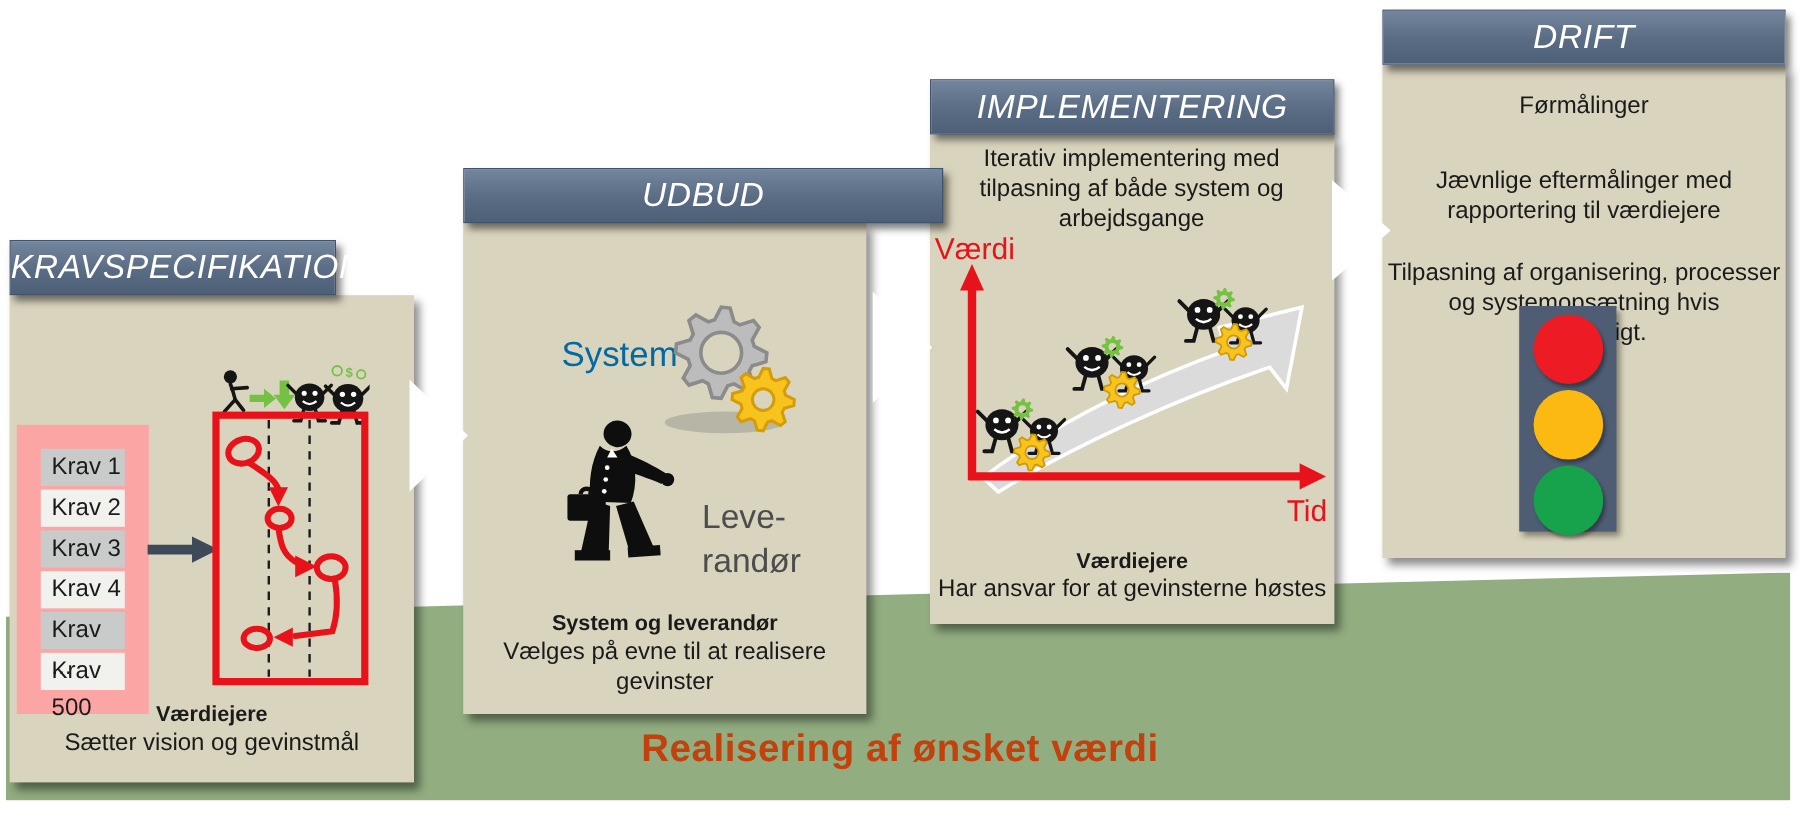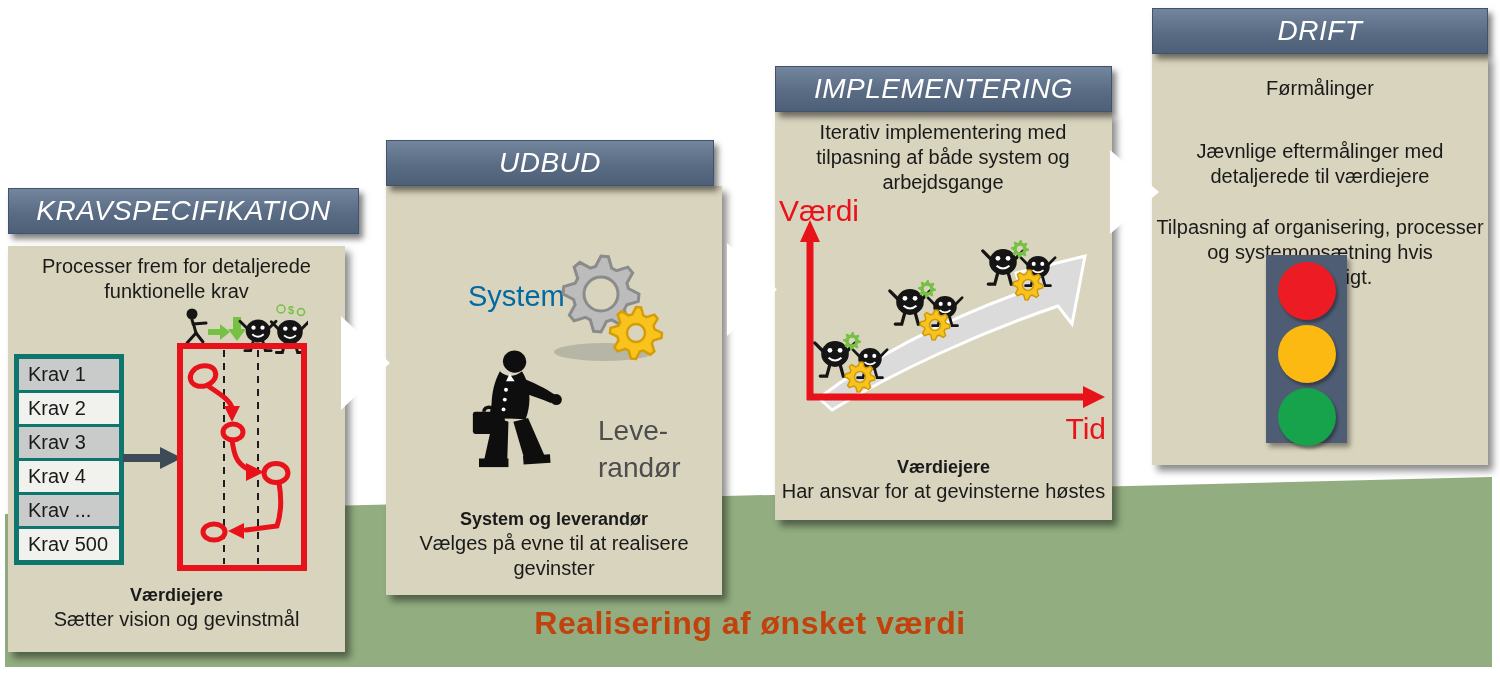--- a/index.html
+++ b/index.html
@@ -17,31 +17,31 @@
        box-shadow:4px 5px 6px rgba(0,0,0,.5);letter-spacing:.5px;box-sizing:border-box;font-style:italic;}
   .bod{position:absolute;z-index:3;background:#d9d4bd;box-shadow:5px 6px 7px rgba(0,0,0,.45);}
   .bod *{box-sizing:border-box;}
   .chev{position:absolute;z-index:5;background:#fff;clip-path:polygon(0 0,100% 50%,0 100%);
         filter:drop-shadow(3px 4px 3px rgba(0,0,0,.4));}
   .abs{position:absolute;}
   .ctext{text-align:center;font-size:20px;line-height:1.25;}
   .ft{font-weight:bold;font-size:18px;}
   .fs{font-size:20px;}
   
-  .krav{position:absolute;left:6px;top:108px;width:110px;background:#0f766e;padding:5px;}
+  .krav{position:absolute;left:6px;top:108px;width:110px;background:#fca5a5;padding:20px;}
   .krav .row{height:31px;line-height:31px;padding-left:9px;font-size:20px;margin-bottom:3px;}
   .krav .row:last-child{margin-bottom:0;}
   .krav .row:nth-child(odd){background:#c9cbca;}
   .krav .row:nth-child(even){background:#f1f1ee;}
   
   .tlight{position:absolute;left:114px;top:201px;width:81px;height:188px;background:#4e5d74;
           box-shadow:3px 4px 5px rgba(0,0,0,.4);padding-top:7px;}
   .lamp{width:58px;height:58px;border-radius:50%;margin:0 auto 5px auto;
         box-shadow:2px 3px 3px rgba(0,0,0,.35);}
-  .red-label{color:#e8121a;font-size:30px;position:absolute;}
+  .red-label{color:#e8121a;font-size:25px;position:absolute;}
   .gray-label{color:#4d4d4d;font-size:28px;line-height:37px;position:absolute;}
 </style>
 </head>
 <body>
 
 <div id="stage">
 
   <svg width="0" height="0" style="position:absolute" aria-hidden="true">
     <defs>
       <g id="blob">
@@ -69,25 +69,24 @@
     </defs>
   </svg>
 
   <div class="swoosh"></div>
   <div class="banner-label">Realisering af ønsket værdi</div>
 
   <div class="chev" style="left:341px;top:316px;width:49px;height:94px"></div>
   <div class="chev" style="left:727px;top:243px;width:50px;height:93px"></div>
   <div class="chev" style="left:1110px;top:150px;width:49px;height:84px"></div>
 
-  <div class="hdr" style="left:8px;top:188px;width:351px;height:46px">
+  <div class="hdr" style="left:8px;top:200px;width:272px;height:46px">
     <span>KRAVSPECIFIKATION</span>
   </div>
   <div class="bod" style="left:8px;top:246px;width:337px;height:406px">
-    <div class="abs ctext" style="left:0;top:8px;width:100%">Processer frem for detaljerede funktionelle krav</div>
 
     <svg class="abs" style="left:172px;top:55px" width="128" height="56" viewBox="0 0 128 56">
       <g stroke="#151515" stroke-width="3" stroke-linecap="round" fill="none" transform="translate(10,26)">
         <circle cx="2" cy="-13" r="5.5" fill="#151515" stroke="none"></circle>
         <path d="M2,-7 C4,-2 5,2 6,6"></path>
           <path d="M3,-3 L16,-4"></path>
         <path d="M6,6 L-3,16"></path>
           <path d="M6,6 L13,15"></path>
       </g>
       <polygon points="28,28 40,28 40,23 50,31 40,39 40,34 28,34" fill="#76c043"></polygon>
@@ -130,21 +129,21 @@
       <polygon points="88,130 70,121 70,139" fill="#e8121a"></polygon>
       <polygon points="52,189 68,181 68,197" fill="#e8121a"></polygon>
     </svg>
 
     <div class="abs ctext" style="left:0;top:338px;width:100%">
       <div class="ft">Værdiejere</div>
       <div class="fs">Sætter vision og gevinstmål</div>
     </div>
   </div>
 
-  <div class="hdr" style="left:386px;top:140px;width:328px;height:46px">
+  <div class="hdr" style="left:386px;top:140px;width:400px;height:46px">
     <span>UDBUD</span>
   </div>
   <div class="bod" style="left:386px;top:186px;width:336px;height:409px">
 
     <div class="abs" style="left:82px;top:94px;font-size:29px;color:#0369a1">System</div>
     <svg class="abs" style="left:158px;top:58px" width="125" height="125" viewBox="0 0 125 125">
       <ellipse cx="60" cy="108" rx="50" ry="9" fill="#9a9a93" opacity=".55"></ellipse>
       <g transform="translate(57,50)">
           <path fill="#bcbcbc" stroke="#8b8b8b" stroke-width="3" d="M38.00,0.00L37.27,7.41L25.87,10.72L23.28,15.56L26.87,26.87L21.11,31.60L10.72,25.87L5.46,27.46L0.00,38.00L-7.41,37.27L-10.72,25.87L-15.56,23.28L-26.87,26.87L-31.60,21.11L-25.87,10.72L-27.46,5.46L-38.00,0.00L-37.27,-7.41L-25.87,-10.72L-23.28,-15.56L-26.87,-26.87L-21.11,-31.60L-10.72,-25.87L-5.46,-27.46L-0.00,-38.00L7.41,-37.27L10.72,-25.87L15.56,-23.28L26.87,-26.87L31.60,-21.11L25.87,-10.72L27.46,-5.46ZM17,0A17,17 0 1 0 -17,0A17,17 0 1 0 17,0Z" fill-rule="evenodd"></path>
         </g>
@@ -166,21 +165,21 @@
         <path d="M50,60 L60,94 L76,89 L62,57 Z"></path>
         <rect x="22" y="90" width="24" height="7"></rect>
         <rect x="58" y="88" width="22" height="7" transform="rotate(-4 58 90)"></rect>
       </g>
       <path d="M47,21 L51,27 L44,27 Z" fill="#fff"></path>
       <circle cx="44" cy="34" r="1.6" fill="#fff"></circle>
         <circle cx="43" cy="42" r="1.6" fill="#fff"></circle>
         <circle cx="42" cy="50" r="1.6" fill="#fff"></circle>
     </svg>
 
-    <div class="gray-label" style="left:212px;top:226px">
+    <div class="gray-label" style="left:199px;top:226px">
       <div>Leve-</div>
       <div>randør</div>
     </div>
 
     <div class="abs ctext" style="left:18px;top:322px;width:300px">
       <div class="ft">System og leverandør</div>
       <div class="fs">Vælges på evne til at realisere gevinster</div>
     </div>
   </div>
 
@@ -210,21 +209,21 @@
       <div class="fs">Har ansvar for at gevinsterne høstes</div>
     </div>
   </div>
 
   <div class="hdr" style="left:1152px;top:8px;width:336px;height:46px">
     <span>DRIFT</span>
   </div>
   <div class="bod" style="left:1152px;top:54px;width:336px;height:411px">
     <div class="abs ctext" style="left:4px;top:22px;width:328px">
       <p style="margin:0 0 38px 0">Førmålinger</p>
-      <p style="margin:0 0 26px 0">Jævnlige eftermålinger med detaljerede til værdiejere</p>
+      <p style="margin:0 0 26px 0">Jævnlige eftermålinger med rapportering til værdiejere</p>
       <p style="margin:0">Tilpasning af organisering, processer og systemopsætning hvis nødvendigt.</p>
     </div>
     <div class="tlight">
       <div class="lamp" style="background:#ed1c24"></div>
       <div class="lamp" style="background:#fcb912"></div>
       <div class="lamp" style="background:#17a24c"></div>
     </div>
   </div>
 
 </div>

